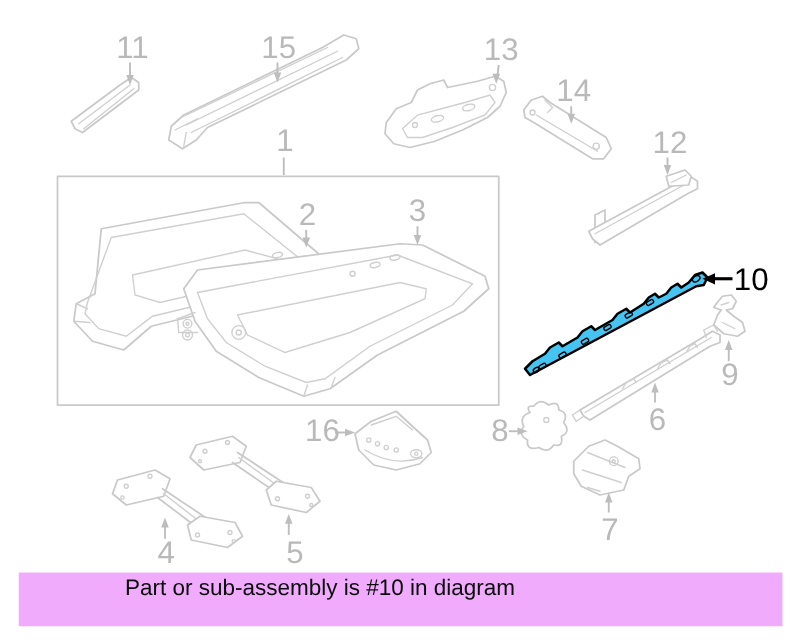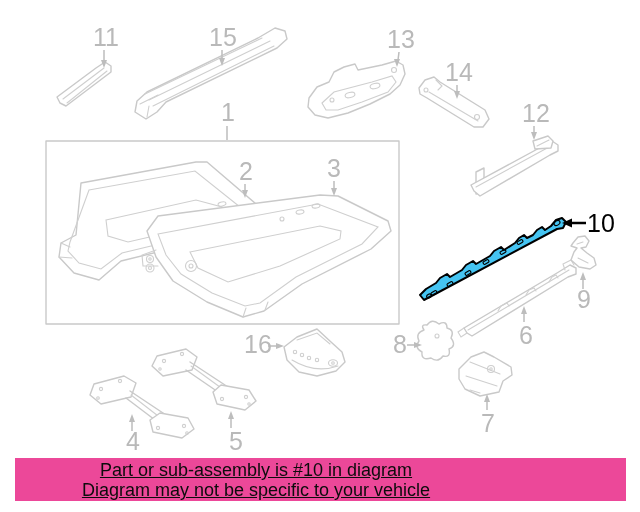--- a/index.html
+++ b/index.html
@@ -233,19 +233,18 @@
       <rect class="hld" x="-3" y="-1.5" width="6" height="3" rx="1" transform="translate(520,242) rotate(-31)"></rect>
       <ellipse class="hld" cx="557" cy="223" rx="3.2" ry="2.2" transform="rotate(-31 557 223)"></ellipse>
       <ellipse class="hld" cx="429" cy="296" rx="2.5" ry="1.8" transform="rotate(-31 429 296)"></ellipse>
       <line x1="570" y1="223" x2="586" y2="223" stroke="#000" stroke-width="2.5"></line>
       <polygon points="562,223 572,218.5 572,227.5" fill="#000"></polygon>
       <text class="lbl10" x="601" y="232">10</text>
     </g>
 
   </svg>
 
-  <div class="banner" style="background: #ec4899; color: rgb(12, 12, 12); text-decoration: underline;">
+  <div class="banner" style="background: #f0abfc; color: rgb(12, 12, 12);">
     <div class="banner-inner">
       <div>Part or sub-assembly is #10 in diagram</div>
-      <div>Diagram may not be specific to your vehicle</div>
     </div>
   </div>
 </div>
 
 </body></html>

